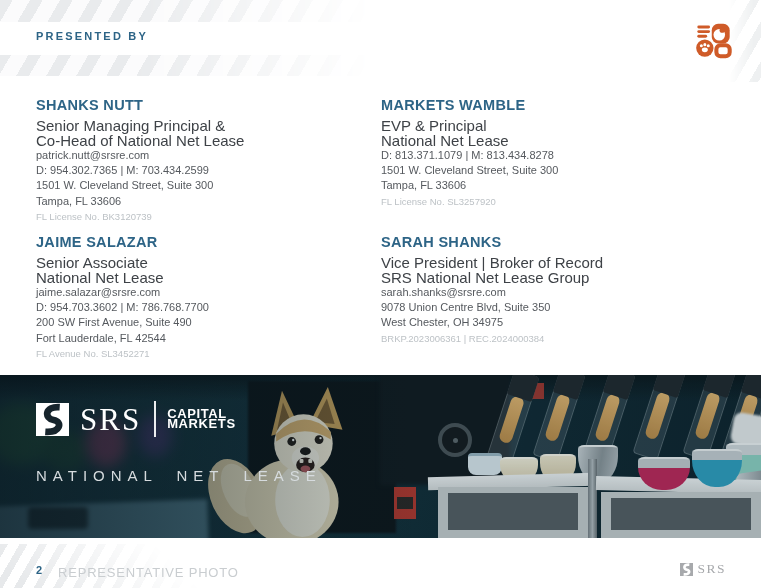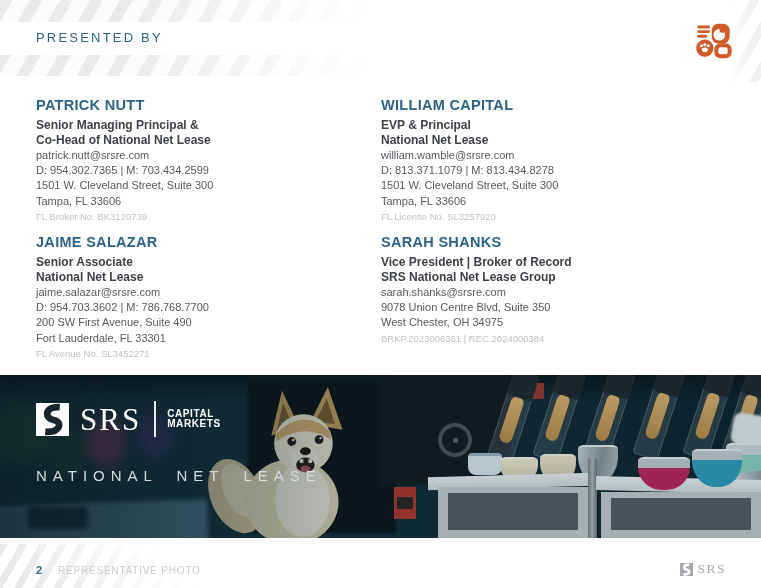--- a/index.html
+++ b/index.html
@@ -10,32 +10,32 @@
   
   .stripes-tl { position:absolute; left:0; top:0; width:385px; height:76px;
     background:repeating-linear-gradient(120deg,#e9ebed 0 11px,#fbfbfc 11px 26px);
     -webkit-mask-image:linear-gradient(to right,#000 35%,transparent 96%);
     mask-image:linear-gradient(to right,#000 35%,transparent 96%); }
   .stripes-tr { position:absolute; right:0; top:0; width:34px; height:82px;
     background:repeating-linear-gradient(120deg,#eef0f1 0 8px,#ffffff 8px 20px);
     -webkit-mask-image:linear-gradient(to left,#000 20%,transparent 95%);
     mask-image:linear-gradient(to left,#000 20%,transparent 95%); }
   .presented-band { position:absolute; left:0; top:22px; width:655px; height:33px; background:#ffffff; }
-  .presented-title { position:absolute; left:36px; top:30px; font-size:13px; font-weight:normal;
+  .presented-title { position:absolute; left:36px; top:30px; font-size:11px; font-weight:bold;
     letter-spacing:2.2px; color:#2d6486; }
   .client-logo { position:absolute; left:695px; top:21px; width:37px; height:38px; }
 
   
   .card { position:absolute; width:330px; }
   .card.c1 { left:36px;  top:97px; }
   .card.c2 { left:381px; top:97px; }
   .card.c3 { left:36px;  top:234px; }
   .card.c4 { left:381px; top:234px; }
   .card .name { font-size:14.5px; line-height:16px; font-weight:bold; color:#2d6486; letter-spacing:.3px; margin-bottom:5px; }
-  .card .role { font-size:12px; line-height:15px; font-weight:bold; color:#3e4247; }
+  .card .role { font-size:15px; line-height:15px; font-weight:normal; color:#3e4247; }
   .card .line { font-size:11px; line-height:15.2px; color:#55595e; }
   .card .lic  { font-size:9.5px; line-height:14px; color:#bdc2c6; margin-top:1px; }
 
   
   .photo { position:absolute; left:0; top:375px; width:761px; height:163px; overflow:hidden; background:#102830; }
   .photo > div, .photo > svg { position:absolute; }
   .ph-base { inset:0; background:linear-gradient(103deg,#1e3d47 0%,#14313b 38%,#102731 68%,#0d2029 100%); }
   .ph-topband { left:0; top:0; width:100%; height:26px; background:linear-gradient(#0b1317d9,transparent); }
   .blob { border-radius:50%; filter:blur(7px); opacity:.75; }
   .blob.g1 { left:-14px; top:28px; width:70px; height:62px; background:#2f6242; }
@@ -84,32 +84,32 @@
 
   .dog { left:206px; top:8px; width:152px; height:156px; }
 
   .ph-tint { inset:0; background:rgba(12,42,55,.18); }
   .ph-left-grad { inset:0; background:linear-gradient(90deg,rgba(6,20,28,.62) 0%,rgba(6,20,28,.3) 28%,rgba(6,20,28,0) 55%); }
 
   .srs-lockup { position:absolute; left:36px; top:26px; display:flex; align-items:center; z-index:5; }
   .srs-mark { width:33px; height:33px; }
   .srs-word { font-family:"Liberation Serif", serif; font-size:31px; color:#ffffff; letter-spacing:2px; margin-left:11px; line-height:33px; }
   .srs-div { width:2px; height:36px; background:#ffffff; opacity:.92; margin:0 11px 0 13px; }
-  .capmkts { display:flex; flex-direction:column; color:#ffffff; font-size:10px; font-weight:bold; letter-spacing:.6px; line-height:10.5px; }
+  .capmkts { display:flex; flex-direction:column; color:#ffffff; font-size:13px; font-weight:bold; letter-spacing:.6px; line-height:10.5px; }
   .division { position:absolute; left:36px; top:92px; z-index:5; font-size:15px; color:#d6dbde;
     letter-spacing:6px; word-spacing:9px; font-weight:400; }
 
   
   .footer { position:absolute; left:0; top:538px; width:761px; height:50px; background:#ffffff; }
   .stripes-bl { position:absolute; left:0; bottom:0; width:235px; height:44px;
     background:repeating-linear-gradient(120deg,#e7e9eb 0 7px,#ffffff 7px 17px);
     -webkit-mask-image:linear-gradient(45deg,#000 10%,transparent 72%);
     mask-image:linear-gradient(45deg,#000 10%,transparent 72%); }
   .page-num { position:absolute; left:36px; top:26px; font-size:11px; font-weight:bold; color:#2d6486; }
-  .footer-note { position:absolute; left:58px; top:27px; font-size:10px; letter-spacing:.8px; color:#c9cdd0; }
+  .footer-note { position:absolute; left:58px; top:27px; font-size:13px; letter-spacing:.8px; color:#c9cdd0; }
   .footer-logo { position:absolute; right:35px; top:23px; display:flex; align-items:center; }
   .footer-logo .mini-mark { width:13px; height:13px; }
   .footer-logo .mini-word { font-family:"Liberation Serif", serif; font-size:13.5px; color:#a7a9ac; letter-spacing:1.5px; margin-left:4px; }
 </style>
 </head>
 <body>
 
 <div class="page">
 
   <div class="stripes-tl"></div>
@@ -130,49 +130,48 @@
     <circle cx="47" cy="15" r="4.5" fill="#cf5b28"></circle>
     <g fill="#ffffff">
       <circle cx="11" cy="42" r="2.6"></circle>
       <circle cx="17" cy="40" r="2.6"></circle>
       <circle cx="23" cy="42" r="2.6"></circle>
       <ellipse cx="17" cy="49" rx="5.2" ry="4.2"></ellipse>
     </g>
   </svg>
 
   <div class="card c1">
-    <div class="name">PATRICK NUTT</div>
+    <div class="name">SHANKS NUTT</div>
     <div class="role">Senior Managing Principal &amp;</div>
     <div class="role">Co-Head of National Net Lease</div>
     <div class="line">patrick.nutt@srsre.com</div>
     <div class="line">D: 954.302.7365 | M: 703.434.2599</div>
     <div class="line">1501 W. Cleveland Street, Suite 300</div>
     <div class="line">Tampa, FL 33606</div>
-    <div class="lic">FL Broker No. BK3120739</div>
+    <div class="lic">FL License No. BK3120739</div>
   </div>
 
   <div class="card c2">
-    <div class="name">WILLIAM CAPITAL</div>
+    <div class="name">MARKETS WAMBLE</div>
     <div class="role">EVP &amp; Principal</div>
     <div class="role">National Net Lease</div>
-    <div class="line">william.wamble@srsre.com</div>
     <div class="line">D: 813.371.1079 | M: 813.434.8278</div>
     <div class="line">1501 W. Cleveland Street, Suite 300</div>
     <div class="line">Tampa, FL 33606</div>
     <div class="lic">FL License No. SL3257920</div>
   </div>
 
   <div class="card c3">
     <div class="name">JAIME SALAZAR</div>
     <div class="role">Senior Associate</div>
     <div class="role">National Net Lease</div>
     <div class="line">jaime.salazar@srsre.com</div>
     <div class="line">D: 954.703.3602 | M: 786.768.7700</div>
     <div class="line">200 SW First Avenue, Suite 490</div>
-    <div class="line">Fort Lauderdale, FL 33301</div>
+    <div class="line">Fort Lauderdale, FL 42544</div>
     <div class="lic">FL Avenue No. SL3452271</div>
   </div>
 
   <div class="card c4">
     <div class="name">SARAH SHANKS</div>
     <div class="role">Vice President | Broker of Record</div>
     <div class="role">SRS National Net Lease Group</div>
     <div class="line">sarah.shanks@srsre.com</div>
     <div class="line">9078 Union Centre Blvd, Suite 350</div>
     <div class="line">West Chester, OH 34975</div>

